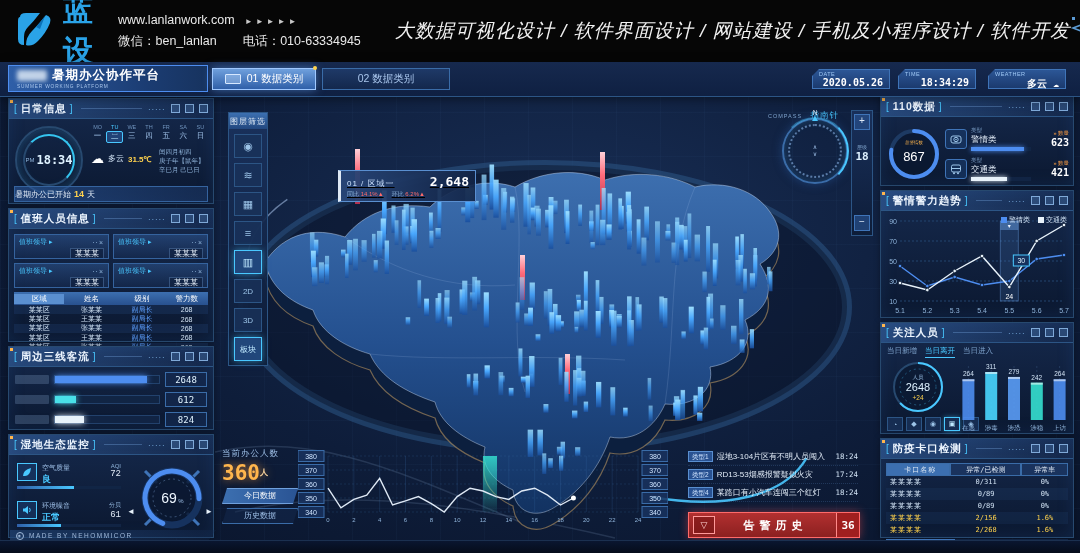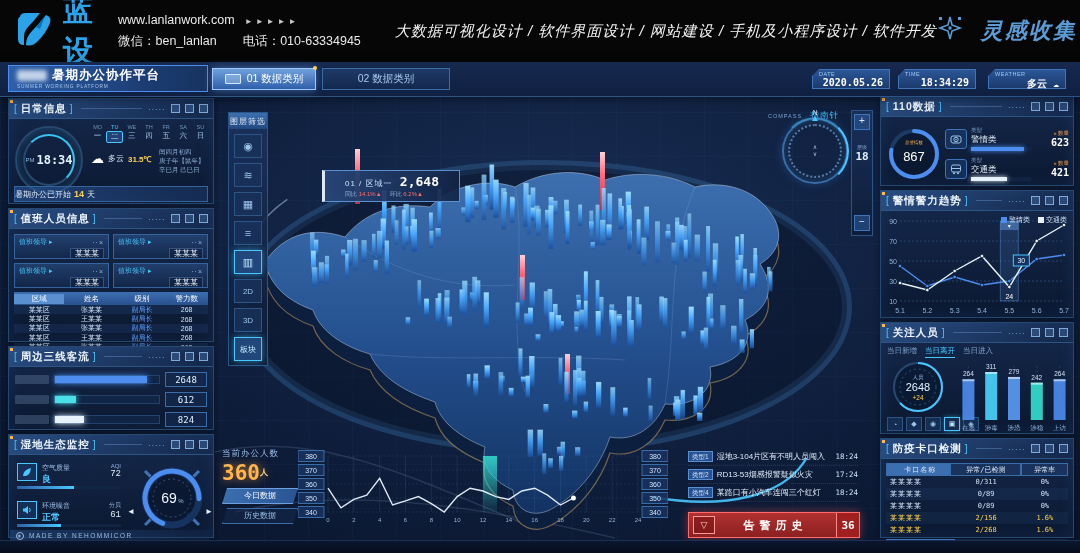--- a/index.html
+++ b/index.html
@@ -6,21 +6,21 @@
   .stage{position:relative;width:1080px;height:553px;overflow:hidden;background:#000;
          font-family:"Liberation Sans",sans-serif;-webkit-font-smoothing:antialiased;}
   
   .site-header{position:absolute;top:0;left:0;width:1080px;height:62px;background:#060606;
                display:flex;align-items:center;}
   .brand{display:flex;align-items:center;gap:9px;padding-left:14px;}
   .brand-text{color:#2aa3e8;font-size:30px;font-weight:bold;letter-spacing:3px;}
   .contact{margin-left:22px;color:#e9e9e9;font-size:12.5px;line-height:1.7;white-space:nowrap;}
   .contact .arrows{color:#c9c9c9;font-size:8px;letter-spacing:3px;margin-left:10px;}
   .contact .sep{display:inline-block;width:26px;}
-  .services{margin-left:34px;color:#f2f2f2;font-style:italic;font-size:15px;letter-spacing:1px;white-space:nowrap;}
+  .services{margin-left:34px;color:#f2f2f2;font-style:italic;font-size:19px;letter-spacing:1px;white-space:nowrap;}
   .collect{margin-left:auto;margin-right:18px;display:flex;align-items:center;gap:18px;color:#5b9bd5;
            font-style:italic;font-weight:bold;font-size:22px;letter-spacing:2px;white-space:nowrap;}
   
   .dash{position:absolute;top:62px;left:0;width:1080px;height:491px;
         background:radial-gradient(ellipse at 52% 35%, #182e55 0%, #0e1d3a 55%, #091328 100%);}
   .dash::after{content:"";position:absolute;inset:0;pointer-events:none;
         background:repeating-linear-gradient(90deg,rgba(90,140,200,.045) 0 1px,transparent 1px 44px),
                    repeating-linear-gradient(0deg,rgba(90,140,200,.04) 0 1px,transparent 1px 44px);}
   #map-holder{position:absolute;left:195px;top:30px;width:700px;height:450px;z-index:1;}
   
@@ -123,23 +123,23 @@
   .lfilter{position:absolute;left:228px;top:50px;width:38px;z-index:3;
            background:linear-gradient(180deg,rgba(26,50,94,.92),rgba(13,28,55,.92));
            border:1px solid #2c5585;padding-bottom:4px;}
   .lf-title{height:16px;display:flex;align-items:center;justify-content:center;font-size:8px;color:#dfe9f5;
            background:linear-gradient(180deg,#3c6fb0,#22477f);letter-spacing:1px;}
   .lbtn{width:26px;height:22px;margin:5px auto 0;border:1px solid #2c5585;background:rgba(25,50,90,.8);
         display:flex;align-items:center;justify-content:center;color:#9cc4e8;font-size:11px;cursor:pointer;}
   .lbtn.active{border-color:#49c8ff;color:#bfe9ff;background:rgba(35,75,130,.9);box-shadow:0 0 7px rgba(73,200,255,.55);}
   .lbtn .txt{font-size:8px;letter-spacing:0;}
   
-  .mtip{position:absolute;left:322px;top:108px;width:138px;height:32px;z-index:4;box-sizing:border-box;
+  .mtip{position:absolute;left:338px;top:108px;width:138px;height:32px;z-index:4;box-sizing:border-box;
         background:linear-gradient(90deg,rgba(40,70,120,.95),rgba(18,36,70,.92));border:1px solid #5a8fd0;
-        border-left:3px solid #dfe9f5;padding:3px 20px;}
+        border-left:3px solid #dfe9f5;padding:3px 6px;text-decoration:underline;}
   .mtip-r1{display:flex;align-items:baseline;justify-content:space-between;}
   .mtip-tag{font-size:8px;color:#cfe4ff;letter-spacing:1px;}
   .mtip-val{font-size:13px;font-weight:bold;color:#fff;font-family:"DejaVu Sans Mono",monospace;}
   .mtip-r2{display:flex;gap:8px;font-size:6px;color:#8fb3d9;margin-top:1px;}
   .mtip-r2 b{color:#ff6b6b;font-weight:normal;}
   
   .cmp{position:absolute;left:768px;top:42px;width:96px;height:84px;z-index:3;}
   .cmp-lab{font-size:5.5px;color:#7fa3cc;letter-spacing:1px;}
   .cmp-cn{font-size:8.5px;color:#49c8ff;letter-spacing:1px;}
   .cmp-ring{position:absolute;left:14px;top:14px;width:62px;height:62px;border-radius:50%;border:2px solid #3a6ca8;

